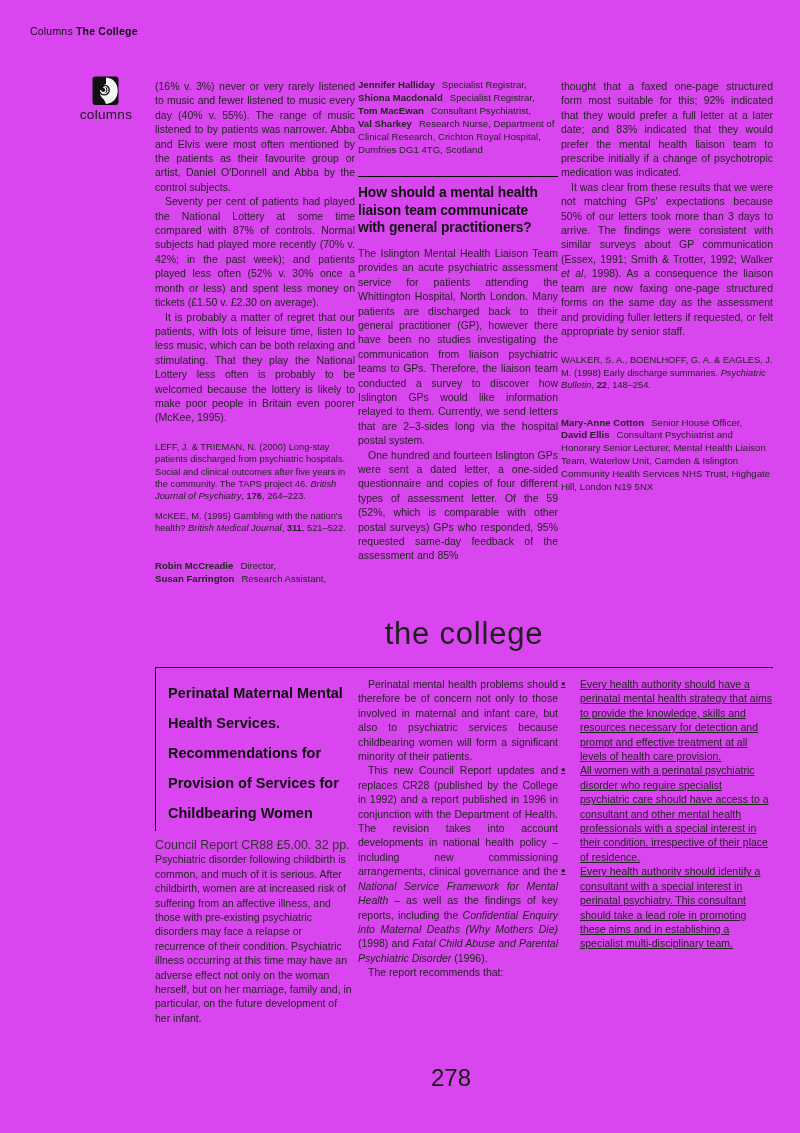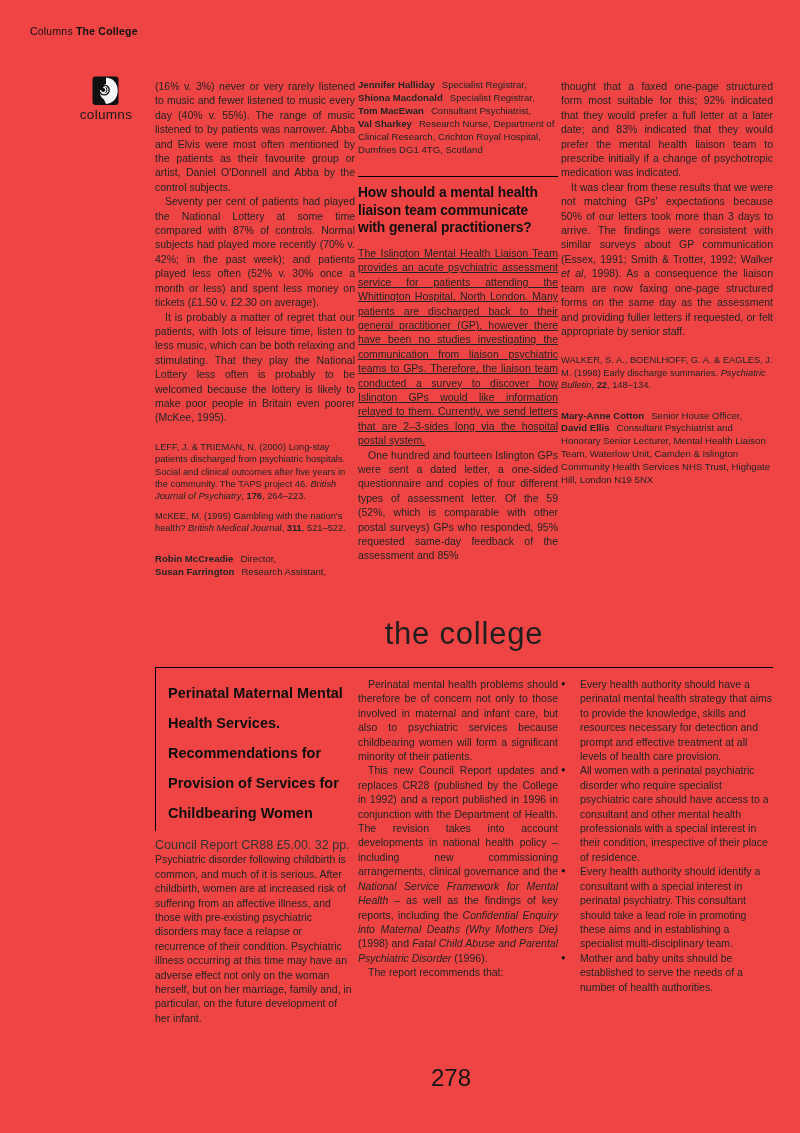--- a/index.html
+++ b/index.html
@@ -1,17 +1,17 @@
 <!DOCTYPE html>
 <html><head>
 <meta charset="utf-8">
 <style>
   html,body { margin:0; padding:0; background:#ffffff; }
   .page {
-    position:relative; width:800px; height:1133px; background:#ef4444;
+    position:relative; width:800px; height:1133px; background:#d946ef;
     font-family:"Liberation Sans", sans-serif; color:#242424; overflow:hidden;
   }
   
   .runhead { position:absolute; left:30px; top:25px; font-size:10.5px; color:#111; letter-spacing:.2px; }
   .runhead .rh-bold { font-weight:700; }
 
   
   .col-icon { position:absolute; left:92px; top:76px; }
   .icon-label { position:absolute; left:62px; top:107px; width:88px; text-align:center;
     font-size:13.5px; color:#1a1a1a; letter-spacing:.3px; }
@@ -22,38 +22,38 @@
   #tcol2 { left:358px; }
   #tcol3 { left:561px; width:212px; }
   .tcol p.body, .bcol p.body { margin:0; text-align:justify; }
   p.body.indent { text-indent:10px; }
 
   .refs { margin-top:16px; }
   .ref { font-size:9.3px; line-height:12.4px; margin:0 0 7px 0; }
   .ref em, .rich em { font-style:italic; }
   .ref strong { font-weight:700; }
 
-  .sigs { margin-top:18px; font-size:9.6px; line-height:12.9px; }
+  .sigs { margin-top:25px; font-size:9.6px; line-height:12.9px; }
   .sig strong { font-weight:700; margin-right:7px; }
 
   #tcol2 .sigs { margin-top:0; }
   .article-rule { margin-top:20px; border-top:1.4px solid #000; height:0; }
   .article-heading { margin:7px 0 0 0; font-size:13.8px; line-height:17.5px; font-weight:700;
     color:#101010; letter-spacing:-.1px; }
-  #tcol2 .article-heading + p.body { margin-top:9px;text-decoration:underline; }
+  #tcol2 .article-heading + p.body { margin-top:9px; }
 
   
   .college-title { position:absolute; left:155px; top:616px; width:618px; text-align:center;
     font-size:31px; font-weight:400; color:#1f1f1f; letter-spacing:.8px; }
   .section-rule { position:absolute; left:155px; top:667px; width:618px; border-top:1.4px solid #000; height:0; }
 
   .bcol { position:absolute; top:668px; width:200px; font-size:10.5px; line-height:14.4px; }
   #bcol1 { left:155px; }
   #bcol2 { left:358px; padding-top:9px; }
-  #bcol3 { left:561px; width:213px; padding-top:9px; }
+  #bcol3 { left:561px; width:213px; padding-top:9px;text-decoration:underline; }
 
   .box-title { border-left:1.4px solid #000; padding:10px 0 3px 12px;
     font-size:14.5px; line-height:30px; font-weight:700; color:#0f0f0f; }
   .box-subtitle { margin-top:7px; font-size:12.5px; color:#333; }
   .box-body { margin-top:14px; text-align:left !important; }
 
   .bullets { margin:0; padding:0; list-style:none; }
   .bullets li { display:flex; }
   .bullets li::before { content:"●"; flex:0 0 19px; font-size:7.5px; line-height:14.4px; color:#111; }
   .bullets li span { flex:1; text-align:left; }
@@ -105,21 +105,21 @@
     <div class="article-rule"></div>
     <h2 class="article-heading">How should a mental health liaison team communicate with general practitioners?</h2>
     <p class="body">The Islington Mental Health Liaison Team provides an acute psychiatric assessment service for patients attending the Whittington Hospital, North London. Many patients are discharged back to their general practitioner (GP), however there have been no studies investigating the communication from liaison psychiatric teams to GPs. Therefore, the liaison team conducted a survey to discover how Islington GPs would like information relayed to them. Currently, we send letters that are 2–3-sides long via the hospital postal system.</p>
     <p class="body indent">One hundred and fourteen Islington GPs were sent a dated letter, a one-sided questionnaire and copies of four different types of assessment letter. Of the 59 (52%, which is comparable with other postal surveys) GPs who responded, 95% requested same-day feedback of the assessment and 85%</p>
   </div>
 
   <div class="tcol" id="tcol3">
     <p class="body">thought that a faxed one-page structured form most suitable for this; 92% indicated that they would prefer a full letter at a later date; and 83% indicated that they would prefer the mental health liaison team to prescribe initially if a change of psychotropic medication was indicated.</p>
     <p class="body indent rich"><span>It was clear from these results that we were not matching GPs' expectations because 50% of our letters took more than 3 days to arrive. The findings were consistent with similar surveys about GP communication (Essex, 1991; Smith &amp; Trotter, 1992; Walker </span><em>et al</em><span>, 1998). As a consequence the liaison team are now faxing one-page structured forms on the same day as the assessment and providing fuller letters if requested, or felt appropriate by senior staff.</span></p>
     <div class="refs">
-      <p class="ref rich"><span>WALKER, S. A., BOENLHOFF, G. A. &amp; EAGLES, J. M. (1998) Early discharge summaries. </span><em>Psychiatric Bulletin</em><span>, </span><strong>22</strong><span>, 148–134.</span></p>
+      <p class="ref rich"><span>WALKER, S. A., BOENLHOFF, G. A. &amp; EAGLES, J. M. (1998) Early discharge summaries. </span><em>Psychiatric Bulletin</em><span>, </span><strong>22</strong><span>, 148–254.</span></p>
     </div>
     <div class="sigs">
       <div class="sig"><strong>Mary-Anne Cotton</strong><span>Senior House Officer,</span></div>
       <div class="sig"><strong>David Ellis</strong><span>Consultant Psychiatrist and Honorary Senior Lecturer, Mental Health Liaison Team, Waterlow Unit, Camden &amp; Islington Community Health Services NHS Trust, Highgate Hill, London N19 5NX</span></div>
     </div>
   </div>
 
   <div class="college-title">the college</div>
   <div class="section-rule"></div>
 
@@ -139,21 +139,18 @@
     <ul class="bullets">
       <li>
           <span>Every health authority should have a perinatal mental health strategy that aims to provide the knowledge, skills and resources necessary for detection and prompt and effective treatment at all levels of health care provision.</span>
         </li>
       <li>
           <span>All women with a perinatal psychiatric disorder who require specialist psychiatric care should have access to a consultant and other mental health professionals with a special interest in their condition, irrespective of their place of residence.</span>
         </li>
       <li>
           <span>Every health authority should identify a consultant with a special interest in perinatal psychiatry. This consultant should take a lead role in promoting these aims and in establishing a specialist multi-disciplinary team.</span>
         </li>
-      <li>
-          <span>Mother and baby units should be established to serve the needs of a number of health authorities.</span>
-        </li>
     </ul>
   </div>
 
   <div class="page-number">278</div>
 
 </div>
 
 </body></html>

